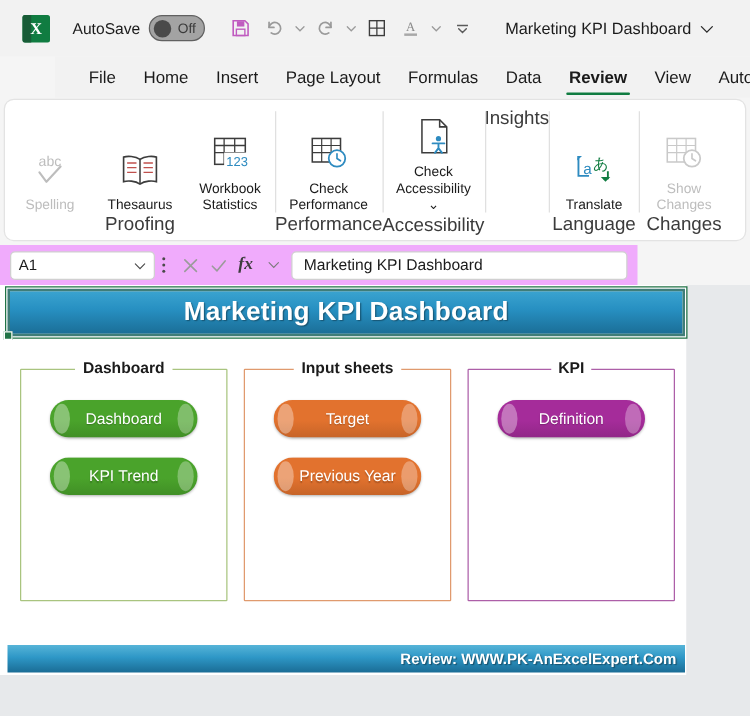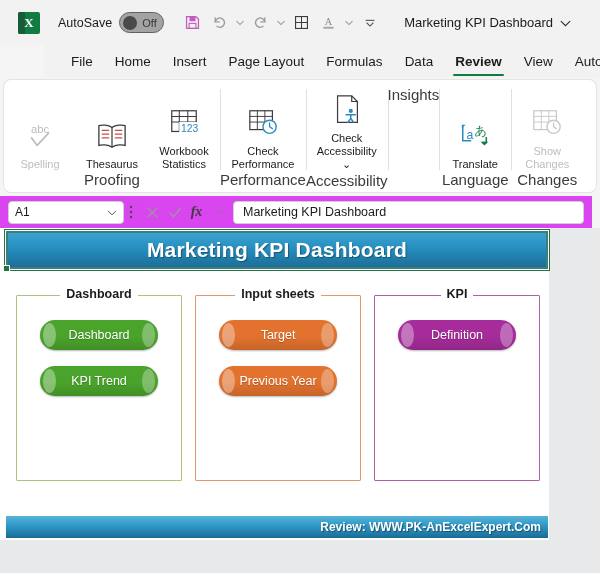--- a/index.html
+++ b/index.html
@@ -96,22 +96,22 @@
     margin-top: 1px;
   }
   .ritem.disabled .lbl { color: #bdbdbd; }
   .glabel {
     font-size: 15px; color: #3b3b3b; text-align: center;
     padding-bottom: 4px; width: 100%;
   }
 
   
   .fbar {
-    position: absolute; left: 0; top: 196px; width: 592px; height: 32px;
-    background: #d946ef; display: flex; align-items: center;
+    position: absolute; left: 0; top: 196px; width: 510px; height: 32px;
+    background: #f0abfc; display: flex; align-items: center;
   }
   .namebox {
     margin-left: 8px; width: 116px; height: 23px; background: #fff;
     border: 1px solid #d0d0d0; border-radius: 4px;
     display: flex; align-items: center; justify-content: space-between;
     padding: 0 6px; font-size: 12px; color: #1b1b1b;
   }
   .dots { width: 14px; display:flex; align-items:center; justify-content:center; }
   .fbtns { display: flex; align-items: center; gap: 5px; padding: 0 6px; }
   .fbtn { width: 17px; height: 20px; display:flex; align-items:center; justify-content:center; }

